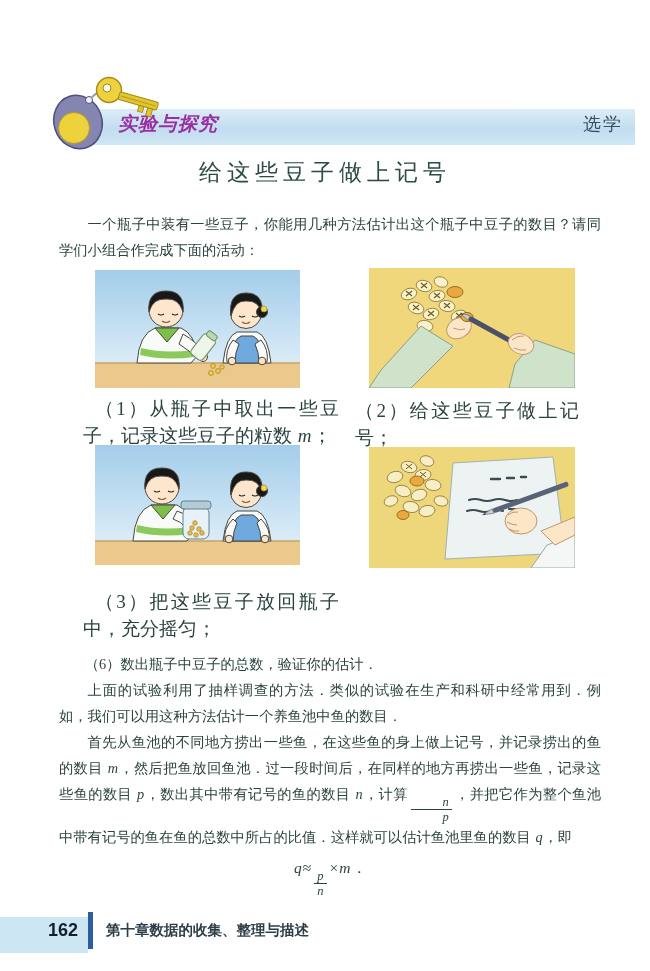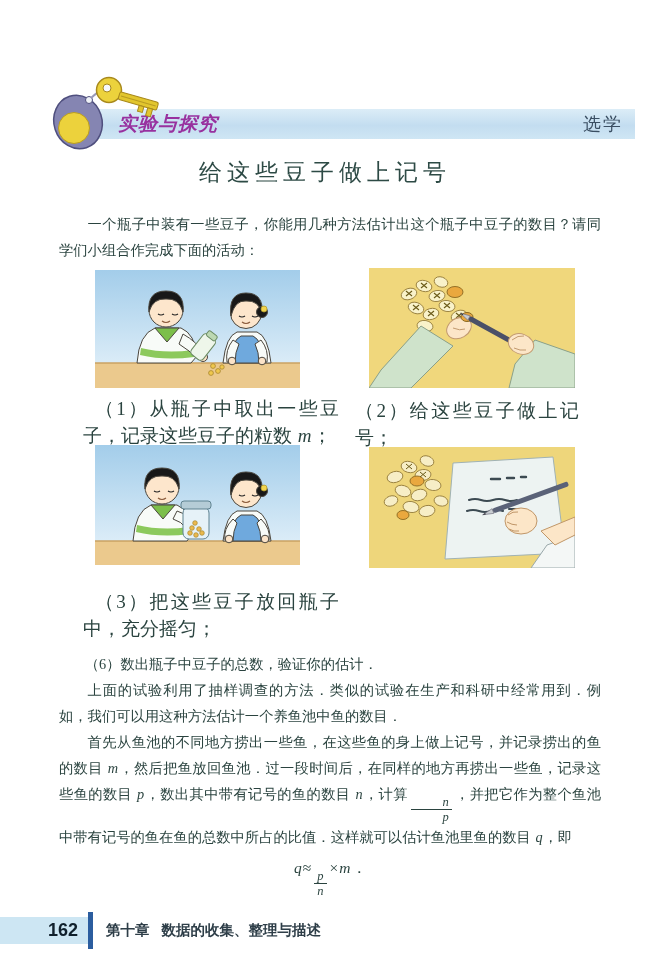--- a/index.html
+++ b/index.html
@@ -1,19 +1,19 @@
 <!DOCTYPE html>
 <html><head>
 <meta charset="utf-8">
 <style>
   html,body{margin:0;padding:0;background:#ffffff;}
   .page{position:relative;width:650px;height:971px;background:#ffffff;overflow:hidden;
         font-family:"Liberation Serif","DejaVu Serif",serif;color:#2a433f;}
   
-  .band{position:absolute;left:84px;top:109px;width:551px;height:30px;
+  .band{position:absolute;left:84px;top:109px;width:551px;height:36px;
         background:linear-gradient(180deg,#dcedf7 0%,#c3ddf0 55%,#cfe6f4 100%);}
   .band-label{position:absolute;left:34px;top:0;line-height:30px;
         font-family:"Liberation Sans","DejaVu Sans",sans-serif;
         font-style:italic;font-weight:bold;font-size:19px;letter-spacing:1px;color:#98319f;}
   .corner-label{position:absolute;right:12px;top:0;line-height:30px;
         font-size:18px;letter-spacing:2px;color:#3a4e62;}
   .key-icon{position:absolute;left:44px;top:70px;width:120px;height:88px;}
   
   .title{position:absolute;left:0;top:157px;width:650px;text-align:center;
          font-size:23px;letter-spacing:5px;color:#2d4a45;}
@@ -37,28 +37,28 @@
   .step{text-indent:1.8em;}
   .para{text-indent:2em;}
   .formula{text-align:center;text-indent:0;margin-top:5px;font-size:15.5px;}
   .var{font-family:"Liberation Serif","DejaVu Serif",serif;font-style:italic;padding:0 1px;}
   .frac{display:inline-flex;flex-direction:column;align-items:center;vertical-align:-0.55em;
         line-height:1.12;font-size:12.5px;font-style:italic;margin:0 3px;
         font-family:"Liberation Serif","DejaVu Serif",serif;}
   .frac .num{border-bottom:1.2px solid currentColor;padding:0 3px;}
   .frac .den{padding:0 2px;}
   
-  .footer-band{position:absolute;left:0;top:917px;width:88px;height:27px;background:#cde6f3;}
+  .footer-band{position:absolute;left:0;top:917px;width:88px;height:36px;background:#cde6f3;}
   .page-number{position:absolute;right:10px;top:0;line-height:27px;
         font-family:"Liberation Sans","DejaVu Sans",sans-serif;
         font-weight:bold;font-size:18px;color:#10202c;}
   .footer-bar{position:absolute;left:88px;top:912px;width:5px;height:37px;background:#2b5d9f;}
   .footer-text{position:absolute;left:106px;top:917px;line-height:27px;font-size:14.5px;
         font-weight:bold;color:#2e3e48;}
-  .footer-text .chapter-no{margin-right:12px;}
+  .footer-text .chapter-no{margin-right:0;}
 </style>
 </head>
 <body>
 
 <div class="page">
 
   <div class="band">
     <span class="band-label">实验与探究</span>
     <span class="corner-label">选学</span>
   </div>

